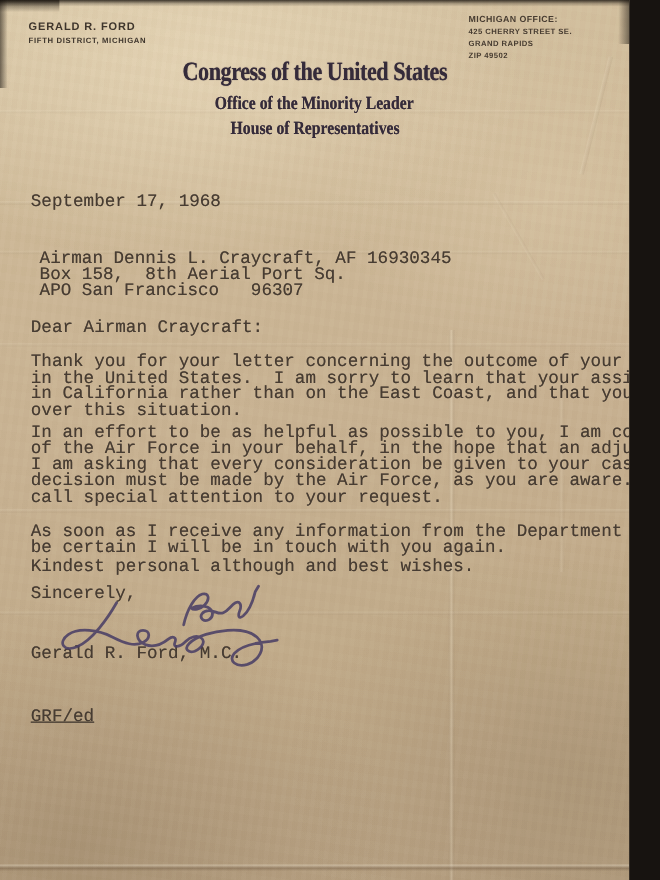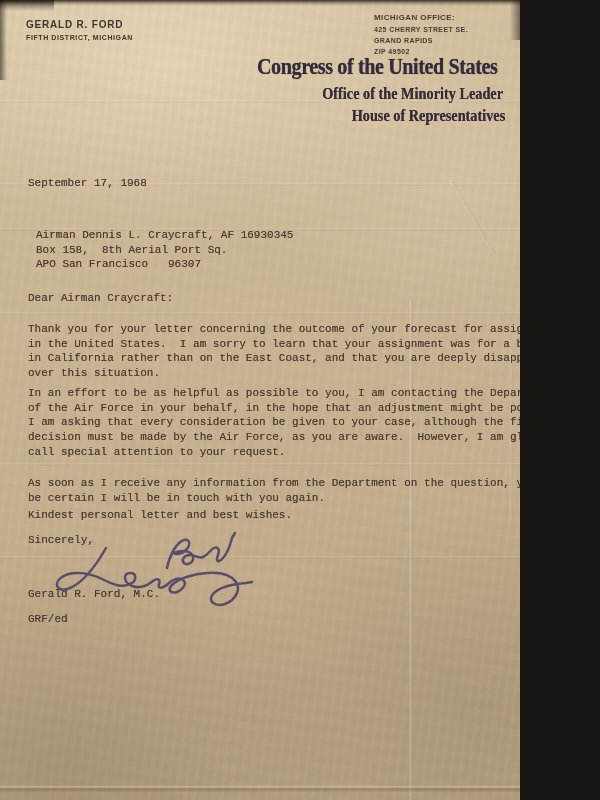--- a/index.html
+++ b/index.html
@@ -1,17 +1,17 @@
 <!DOCTYPE html>
 <html><head>
 <meta charset="utf-8">
 <style>
   html,body { margin:0; padding:0; background:#171310; }
   .page {
-    position:relative; width:520px; height:800px; overflow:hidden;
+    position:relative; width:572px; height:800px; overflow:hidden;
     font-family:"Liberation Sans", sans-serif;
     background:
       radial-gradient(ellipse 420px 260px at 32% 8%, rgba(255,243,214,0.38), rgba(255,243,214,0) 70%),
       radial-gradient(ellipse 300px 220px at 88% 22%, rgba(255,240,210,0.18), rgba(255,240,210,0) 70%),
       radial-gradient(ellipse 420px 320px at 12% 96%, rgba(84,62,42,0.18), rgba(84,62,42,0) 70%),
       radial-gradient(ellipse 380px 300px at 92% 88%, rgba(90,68,46,0.14), rgba(90,68,46,0) 70%),
       linear-gradient(172deg, #d7c5a4 0%, #cdb897 24%, #c8b292 48%, #c1ab8a 72%, #b7a182 100%);
   }
   .mottle {
     position:absolute; inset:0; pointer-events:none; opacity:.5;
@@ -38,38 +38,38 @@
   .crease-diag { position:absolute; pointer-events:none;
               background:linear-gradient(90deg, rgba(255,247,226,0.25), rgba(93,71,48,0.14)); }
 
   
   .lh-left  { position:absolute; left:26px; top:19px; color:#3e352c; }
   .lh-left .name { font-size:10px; font-weight:bold; letter-spacing:0.8px; }
   .lh-left .dist { font-size:7px;  font-weight:bold; letter-spacing:0.6px; margin-top:4px; }
   .lh-right { position:absolute; right:6px; top:13px; width:140px; color:#473c31; }
   .lh-right .office-title { font-size:8px;  font-weight:bold; letter-spacing:0.4px; }
   .lh-right .office-addr  { font-size:7px;  font-weight:bold; letter-spacing:0.4px; line-height:11px; margin-top:2px; white-space:pre; }
-  .lh-center { position:absolute; left:0; right:0; top:54px; text-align:right; color:#352b3a; }
+  .lh-center { position:absolute; left:0; right:0; top:54px; text-align:center; color:#352b3a; }
   .lh-center .t1 { font-family:"Liberation Serif", serif; font-weight:bold; font-size:24px;
                    display:inline-block; transform:scaleX(0.84); letter-spacing:-0.5px;
                    text-shadow:0 0 0.8px rgba(46,36,52,0.8); }
   .lh-center .t2 { font-family:"Liberation Serif", serif; font-weight:bold; font-size:17px;
                    display:inline-block; transform:scaleX(0.84); margin-top:7px;
                    text-shadow:0 0 0.6px rgba(46,36,52,0.8); }
   .lh-center .t3 { font-family:"Liberation Serif", serif; font-weight:bold; font-size:17px;
                    display:inline-block; transform:scaleX(0.84); margin-top:5px;
                    text-shadow:0 0 0.6px rgba(46,36,52,0.8); }
   .lh-center .t4 { font-family:"Liberation Serif", serif; font-weight:bold; font-size:15px;
                    display:inline-block; transform:scaleX(0.9); margin-top:6px; white-space:pre;
                    text-shadow:0 0 0.6px rgba(46,36,52,0.8); }
   .lh-center div { line-height:1; }
 
   
   .typed { position:absolute; font-family:"Liberation Mono","DejaVu Sans Mono",monospace;
-           font-size:11px; line-height:14.7px; color:#473c32; white-space:pre;
+           font-size:16px; line-height:14.7px; color:#473c32; white-space:pre;
            text-shadow:0 0 0.6px rgba(71,60,50,0.65); }
   .sig-svg { position:absolute; left:40px; top:526px; width:230px; height:96px; }
 </style>
 </head>
 <body>
 
 <div class="page">
   <div class="mottle"></div>
 
   <div class="crease-h" style="top:100px; opacity:.35;"></div>
@@ -116,24 +116,24 @@
 in the United States.  I am sorry to learn that your assignment was for a base
 in California rather than on the East Coast, and that you are deeply disappointed
 over this situation.</div>
   <div class="typed" style="left:28px; top:386px;">In an effort to be as helpful as possible to you, I am contacting the Department
 of the Air Force in your behalf, in the hope that an adjustment might be possible.
 I am asking that every consideration be given to your case, although the final
 decision must be made by the Air Force, as you are aware.  However, I am glad to
 call special attention to your request.</div>
   <div class="typed" style="left:28px; top:476px;">As soon as I receive any information from the Department on the question, you may
 be certain I will be in touch with you again.</div>
-  <div class="typed" style="left:28px; top:508px;">Kindest personal letter and best wishes.</div>
+  <div class="typed" style="left:28px; top:508px;">Kindest personal although and best wishes.</div>
   <div class="typed" style="left:28px; top:533px;text-align:center;">Sincerely,</div>
   <div class="typed" style="left:28px; top:587px;">Gerald R. Ford, M.C.</div>
-  <div class="typed" style="left:28px; top:612px;">GRF/ed</div>
+  <div class="typed" style="left:28px; top:644px;text-decoration:underline;">GRF/ed</div>
 
   <svg class="sig-svg" viewBox="0 0 230 96">
     <title>Jerry Ford</title>
     <g fill="none" stroke="#4b4066" stroke-width="2.5" stroke-linecap="round" stroke-linejoin="round" opacity="0.88">
 
       <path d="M127,42
         C130,28 137,16 144,14
         C150,12.5 151,19 146,24
         C142,28 136,29 134,27
         C142,23 152,25 153,31

